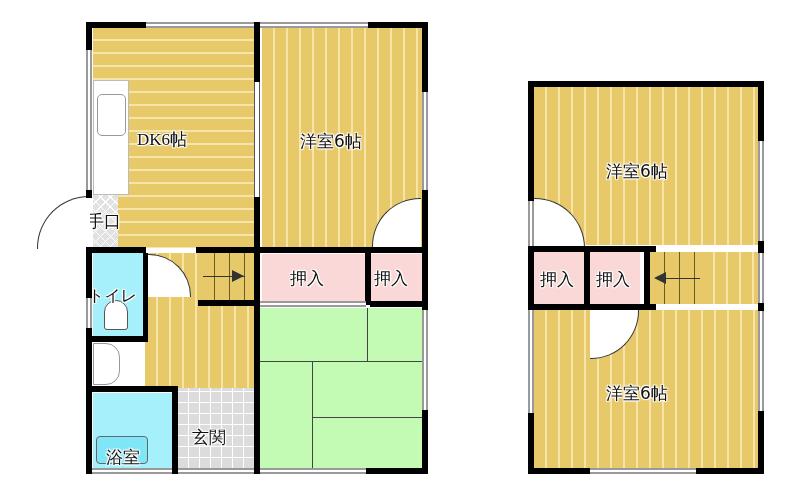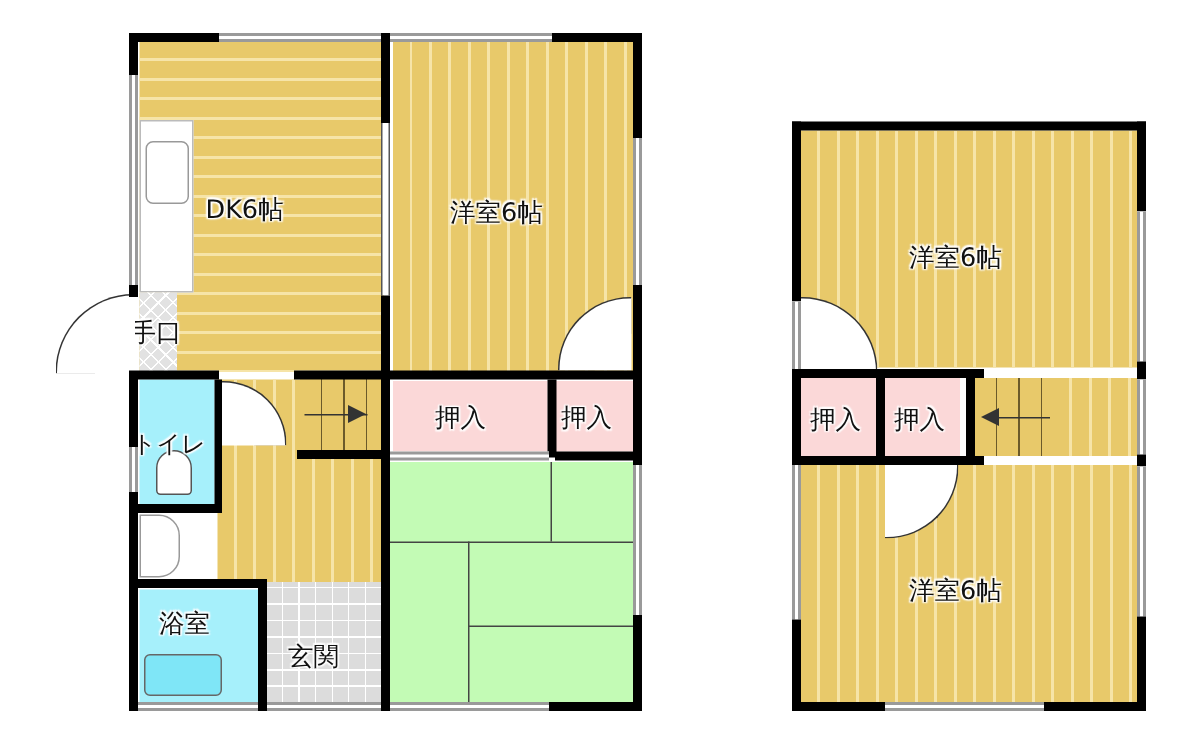--- a/index.html
+++ b/index.html
@@ -31,21 +31,21 @@
 <body>
 
 <div class="abs" style="left:0;top:0;width:450px;height:501px;">
 
   <div class="abs floor-h" style="left:93px;top:28px;width:163px;height:220px;"></div>
 
   <div class="abs" style="left:93px;top:80px;width:36px;height:115px;background:#fff;border:1px solid #bbb;"></div>
   <div class="abs" style="left:97px;top:94px;width:29px;height:42px;border:1px solid #999;border-radius:5px;background:#fff;"></div>
 
   <div class="abs lattice" style="left:93px;top:195px;width:25px;height:53px;"></div>
-  <div class="label" style="left:137px;top:128px;">DK6帖</div>
+  <div class="label" style="left:137px;top:128px;font-family:Liberation Serif, serif;">DK6帖</div>
   <div class="label" style="left:70px;top:210px;">勝手口</div>
 
   <div class="arc" style="left:37px;top:196px;width:52px;height:52px;border-radius:52px 0 0 0;border-right:none;border-bottom:none;"></div>
 
   <div class="abs floor-v" style="left:262px;top:28px;width:160px;height:220px;"></div>
   <div class="label" style="left:300px;top:130px;">洋室6帖</div>
   <div class="arc" style="left:372px;top:198px;width:48px;height:48px;border-radius:48px 0 0 0;border-right:none;border-bottom:none;"></div>
 
   <div class="abs floor-v" style="left:145px;top:253px;width:110px;height:135px;"></div>
 
@@ -67,21 +67,21 @@
   <div class="label" style="left:374px;top:267px;">押入</div>
 
   <div class="abs tatami" style="left:260px;top:308px;width:163px;height:162px;"></div>
   <div class="abs" style="left:260px;top:361px;width:163px;height:1px;background:#444;"></div>
   <div class="abs" style="left:367px;top:308px;width:1px;height:53px;background:#444;"></div>
   <div class="abs" style="left:312px;top:361px;width:1px;height:109px;background:#444;"></div>
   <div class="abs" style="left:312px;top:417px;width:111px;height:1px;background:#444;"></div>
 
   <div class="abs wet" style="left:93px;top:393px;width:80px;height:75px;"></div>
   <div class="abs" style="left:96px;top:436px;width:52px;height:28px;background:#7fe6f7;border:1px solid #666;border-radius:4px;"></div>
-  <div class="label" style="left:106px;top:404px;">浴室</div>
+  <div class="label" style="left:106px;top:446px;">浴室</div>
 
   <div class="abs tile" style="left:178px;top:388px;width:77px;height:80px;"></div>
   <div class="label" style="left:192px;top:426px;">玄関</div>
 
   <div class="abs wall" style="left:86px;top:22px;width:6px;height:28px;"></div>
   <div class="abs wall" style="left:86px;top:22px;width:60px;height:6px;"></div>
   <div class="abs win-h" style="left:146px;top:22px;width:108px;height:6px;"></div>
   <div class="abs wall" style="left:254px;top:22px;width:6px;height:60px;"></div>
   <div class="abs win-h" style="left:260px;top:22px;width:108px;height:6px;"></div>
   <div class="abs wall" style="left:368px;top:22px;width:60px;height:6px;"></div>

